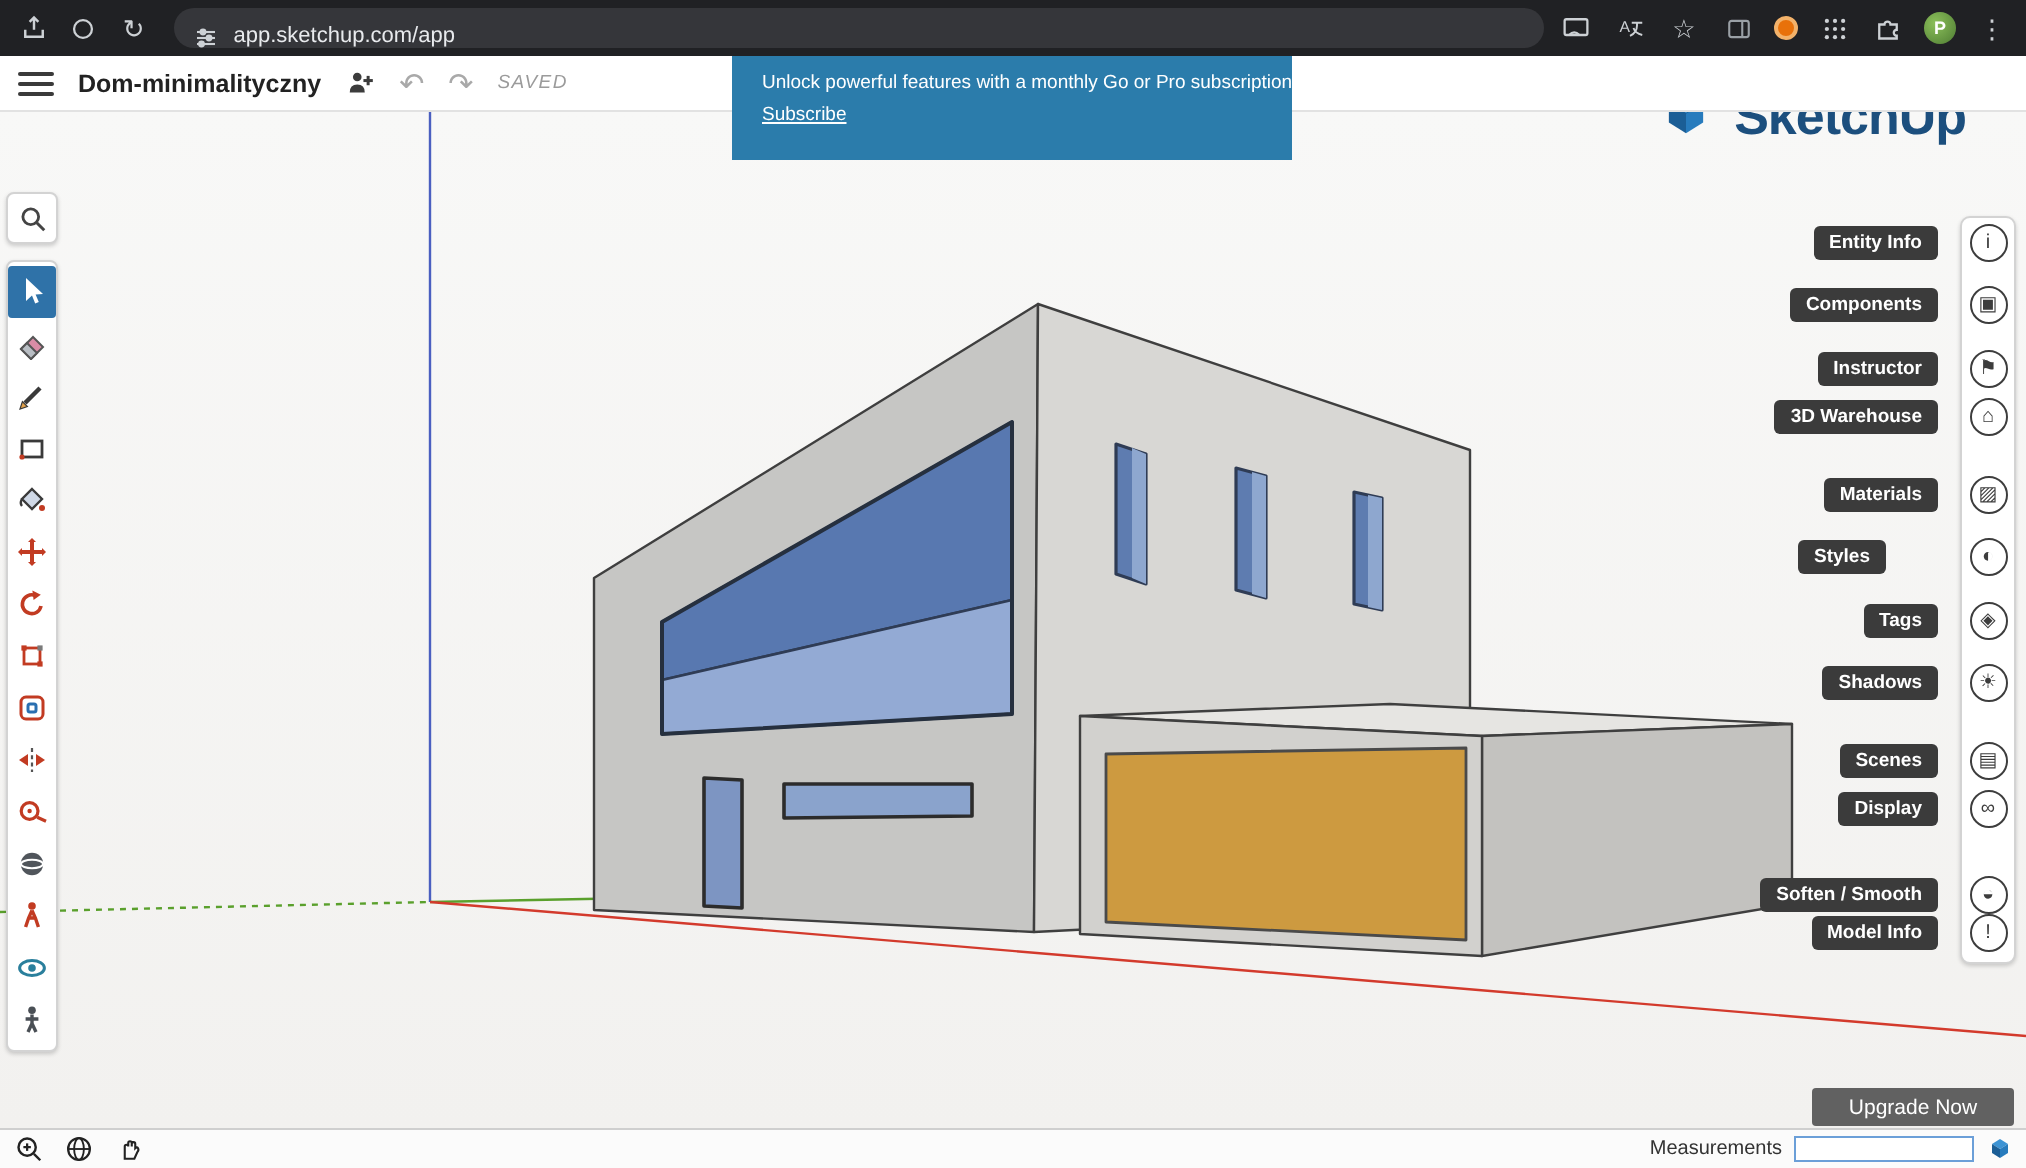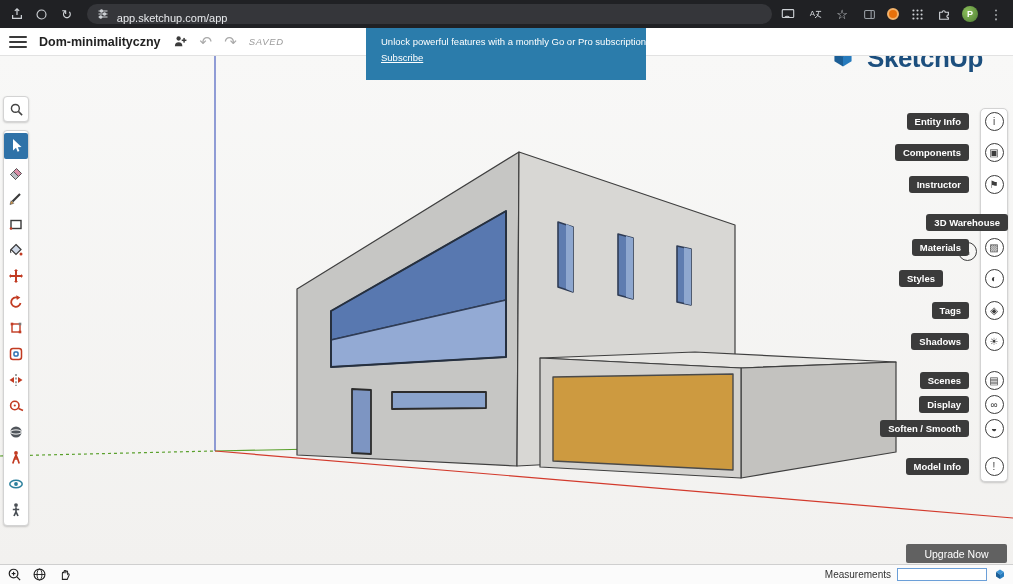--- a/index.html
+++ b/index.html
@@ -11,21 +11,21 @@
 
   
   .browser-bar {
     position:absolute; top:0; left:0; width:1013px; height:28px;
     background:#202124; display:flex; align-items:center; padding:0 8px; gap:7px; z-index:50;
   }
   .bicon { width:18px; height:18px; display:flex; align-items:center; justify-content:center;
            color:#cdd1d5; font-size:13px; line-height:1; cursor:pointer; }
   .address-pill {
     width:688px; height:20px; background:#35363a; border-radius:10px;
-    display:flex; align-items:flex-end; padding:0 10px; gap:8px; margin-left:4px;
+    display:flex; align-items:flex-start; padding:8px 10px; gap:8px; margin-left:4px;
   }
   .url { font-size:11px; color:#e8eaed; }
   .browser-right { margin-left:auto; display:flex; align-items:center; gap:9px; }
   .rec-dot { width:12px; height:12px; border-radius:50%; background:#e8710a; border:2px solid #f3b26a; }
   .avatar { width:16px; height:16px; border-radius:50%; background:radial-gradient(circle at 35% 35%, #8bbf5a, #4e7c33);
             color:#fff; font-size:9px; display:flex; align-items:center; justify-content:center; font-weight:bold; }
 
   
   .app-header {
     position:absolute; top:28px; left:0; width:1013px; height:28px; background:#ffffff;
@@ -361,21 +361,21 @@
     <span class="rp-iconwrap">
         <span class="rp-glyph">▣</span>
       </span>
   </div>
   <div class="rp-row" style="top:172px;">
     <span class="rp-label">Instructor</span>
     <span class="rp-iconwrap">
         <span class="rp-glyph">⚑</span>
       </span>
   </div>
-  <div class="rp-row" style="top:214px;flex-direction:column;">
+  <div class="rp-row" style="top:196px;">
     <span class="rp-label">3D Warehouse</span>
     <span class="rp-iconwrap">
         <span class="rp-glyph">⌂</span>
       </span>
   </div>
   <div class="rp-row" style="top:235px;">
     <span class="rp-label">Materials</span>
     <span class="rp-iconwrap">
         <span class="rp-glyph">▨</span>
       </span>
@@ -403,21 +403,21 @@
     <span class="rp-iconwrap">
         <span class="rp-glyph">▤</span>
       </span>
   </div>
   <div class="rp-row" style="top:392px;">
     <span class="rp-label">Display</span>
     <span class="rp-iconwrap">
         <span class="rp-glyph">∞</span>
       </span>
   </div>
-  <div class="rp-row" style="top:416px;margin-left:12px;">
+  <div class="rp-row" style="top:435px;margin-left:12px;">
     <span class="rp-label">Soften / Smooth</span>
     <span class="rp-iconwrap">
         <span class="rp-glyph">◒</span>
       </span>
   </div>
   <div class="rp-row" style="top:454px;">
     <span class="rp-label">Model Info</span>
     <span class="rp-iconwrap">
         <span class="rp-glyph">!</span>
       </span>

